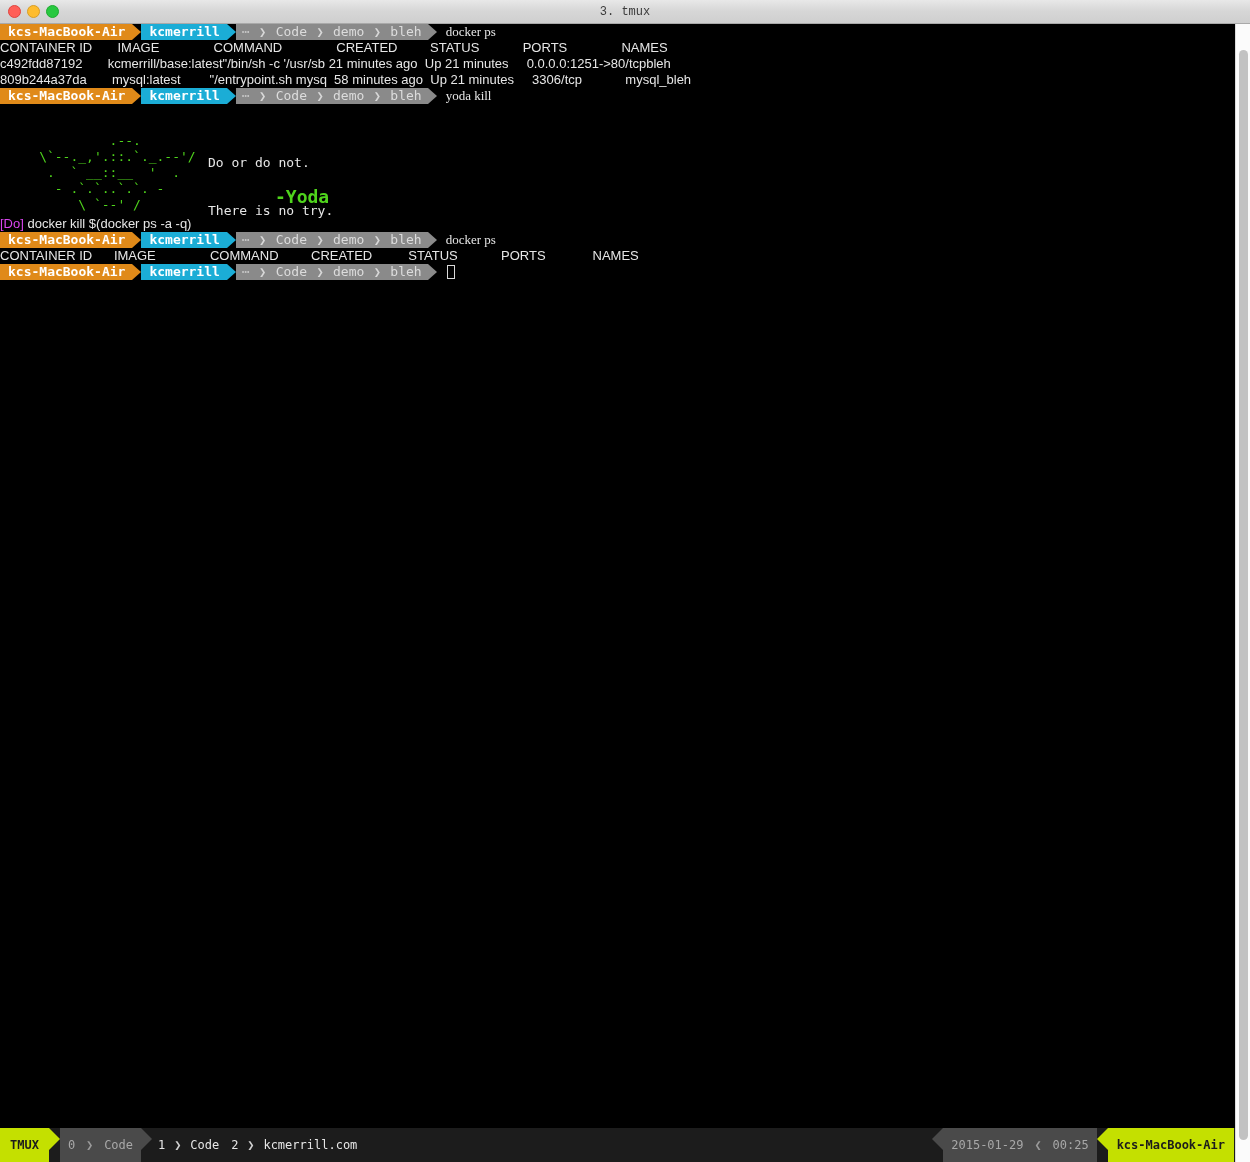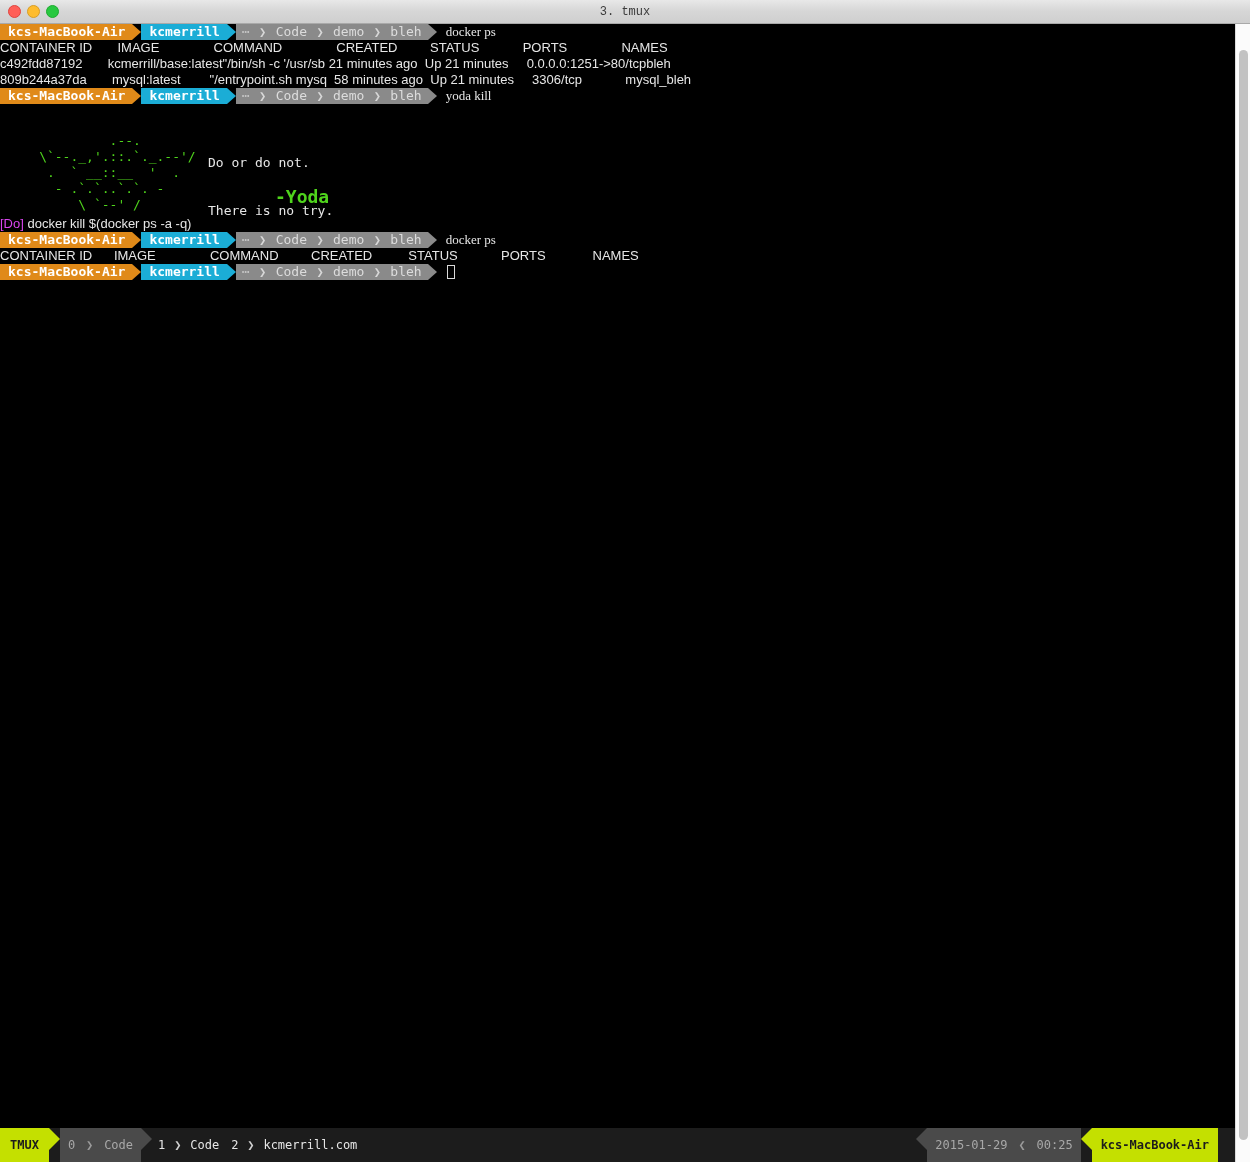--- a/index.html
+++ b/index.html
@@ -214,21 +214,21 @@
     align-items: stretch;
     font-size: 12px;
     font-family: "DejaVu Sans Mono", monospace;
     white-space: pre;
     border-radius: 8px;
   }
   .sb-left, .sb-right {
     display: flex;
     align-items: stretch;
   }
-  .sb-right { margin-left: auto; padding-right: 32px; }
+  .sb-right { margin-left: auto; padding-right: 16px; }
   .sb-spacer { flex: 1; }
 
   .sb-seg {
     display: flex;
     align-items: center;
     padding: 0 8px;
     line-height: 22px;
   }
   .sb-tmux  { background: #c4e000; color: #1c1c1c; font-weight: bold; padding: 0 10px; }
   .sb-gray  { background: #4a4a4a; color: #a8a8a8; padding: 0 8px; }

